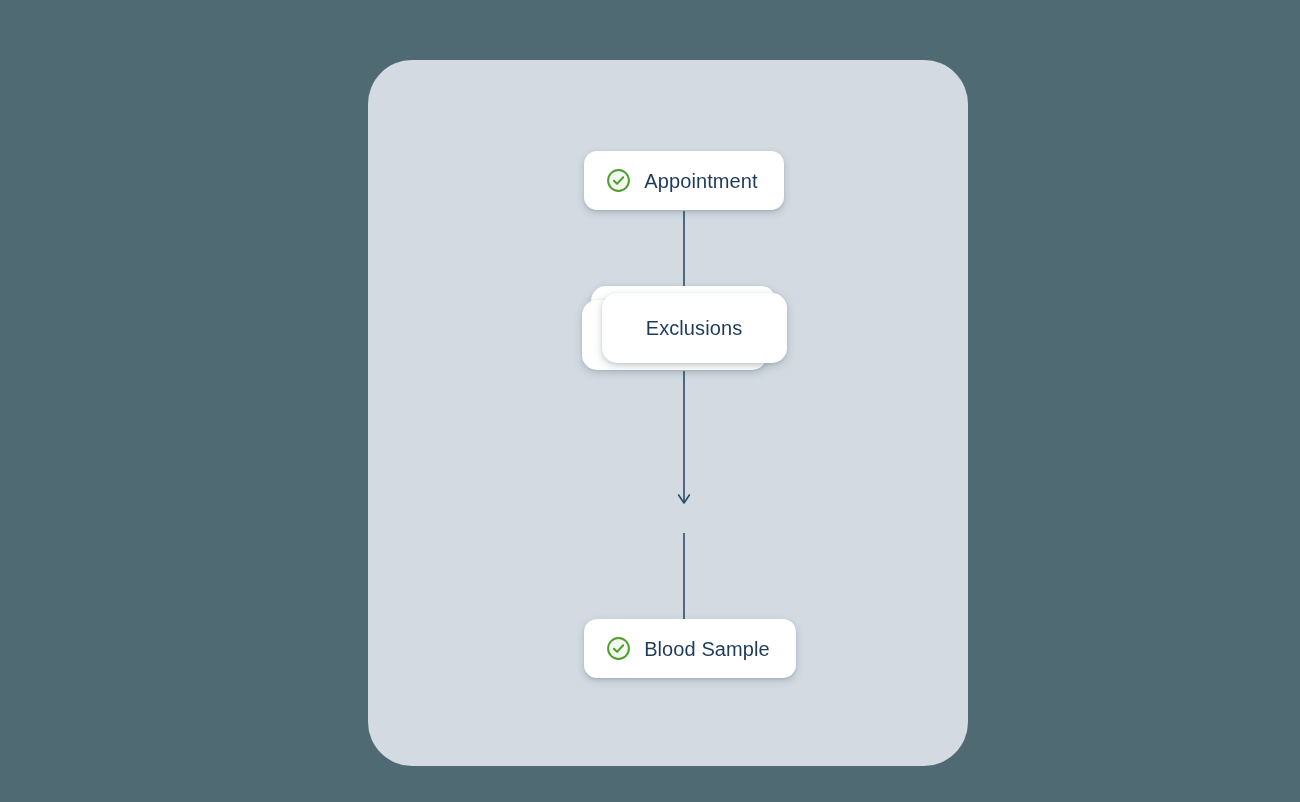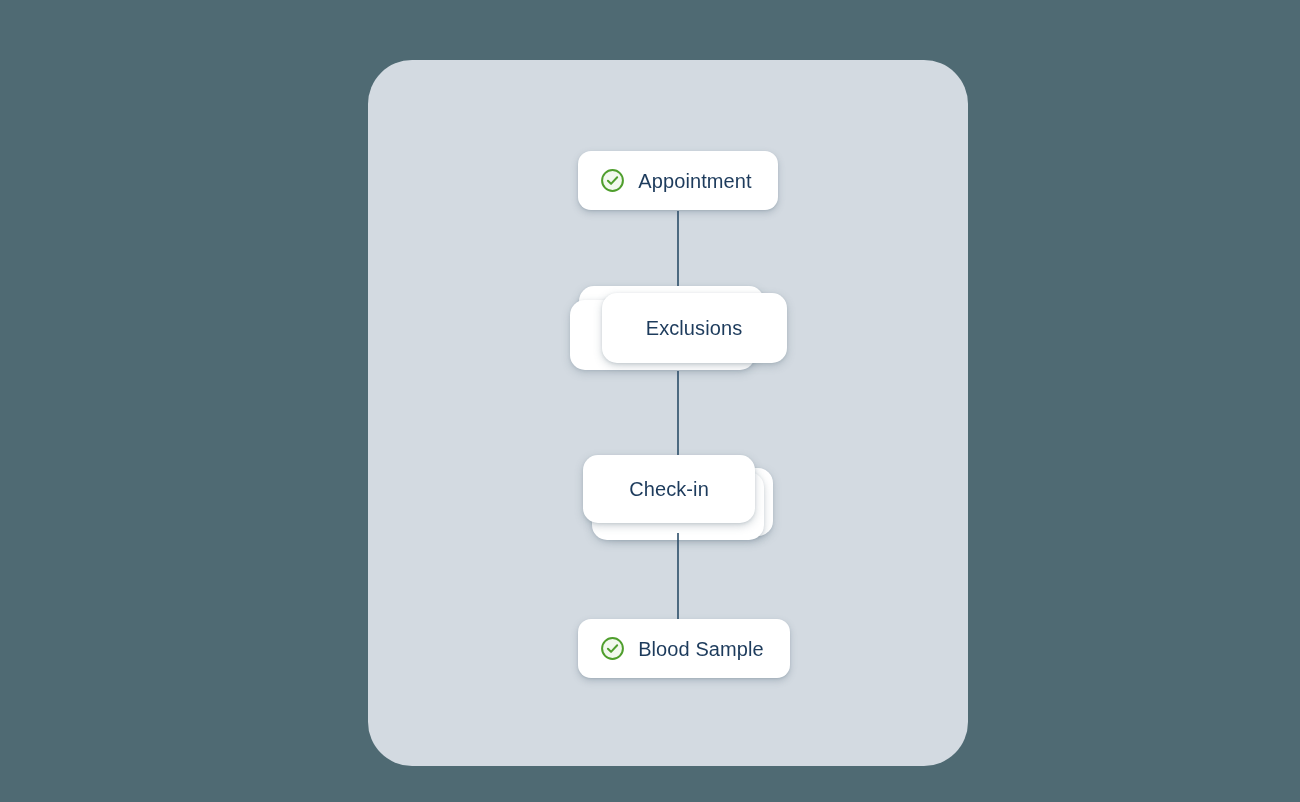--- a/index.html
+++ b/index.html
@@ -28,21 +28,21 @@
     width: 600px;
     height: 706px;
     background: #d3dae1;
     border-radius: 44px;
     box-sizing: border-box;
   }
 
   
   #flow {
     position: absolute;
-    left: 10px;
+    left: 16px;
     top: 0;
     width: 600px;
     height: 556px;
   }
 
   .node-row {
     position: absolute;
     left: 0;
     width: 600px;
     display: flex;
@@ -103,21 +103,21 @@
     background: #ffffff;
     border-radius: 15px;
     display: flex;
     align-items: center;
     justify-content: center;
     box-shadow: 0 3px 9px rgba(95, 115, 130, 0.30),
                 0 1px 3px rgba(95, 115, 130, 0.18);
   }
 
   
-  .stack.exclusions { width: 205px; height: 86px; padding-left: 12px; }
+  .stack.exclusions { width: 205px; height: 86px; }
   .stack.exclusions .l-back {
     width: 185px; height: 70px;
     left: 9px; top: 0px;
   }
   .stack.exclusions .l-mid {
     width: 185px; height: 70px;
     left: 0px; top: 14px;
   }
   .stack.exclusions .front {
     width: 185px; height: 70px;
@@ -184,29 +184,20 @@
         </div>
       </div>
 
       <div class="connector" style="top:311px;">
         <svg width="18" height="140" viewBox="0 0 18 140">
           <line x1="9" y1="0" x2="9" y2="131" stroke="#2b4d68" stroke-width="1.6"></line>
           <path d="M3.6 124 L9 132 L14.4 124" fill="none" stroke="#2b4d68" stroke-width="1.6" stroke-linecap="round" stroke-linejoin="round"></path>
         </svg>
       </div>
 
-      <div class="node-row" style="top:395px;height:84px;">
-        <div class="stack checkin">
-          <div class="layer l-back"></div>
-          <div class="layer l-mid"></div>
-          <div class="front">
-            <span class="card-label">Check-in</span>
-          </div>
-        </div>
-      </div>
 
       <div class="connector" style="top:473px;">
         <svg width="18" height="140" viewBox="0 0 18 140">
           <line x1="9" y1="0" x2="9" y2="133" stroke="#2b4d68" stroke-width="1.6"></line>
           <path d="M3.6 126 L9 134 L14.4 126" fill="none" stroke="#2b4d68" stroke-width="1.6" stroke-linecap="round" stroke-linejoin="round"></path>
         </svg>
       </div>
 
       <div class="node-row" style="top:559px;height:59px;margin-left:6px;">
         <div class="card single">

